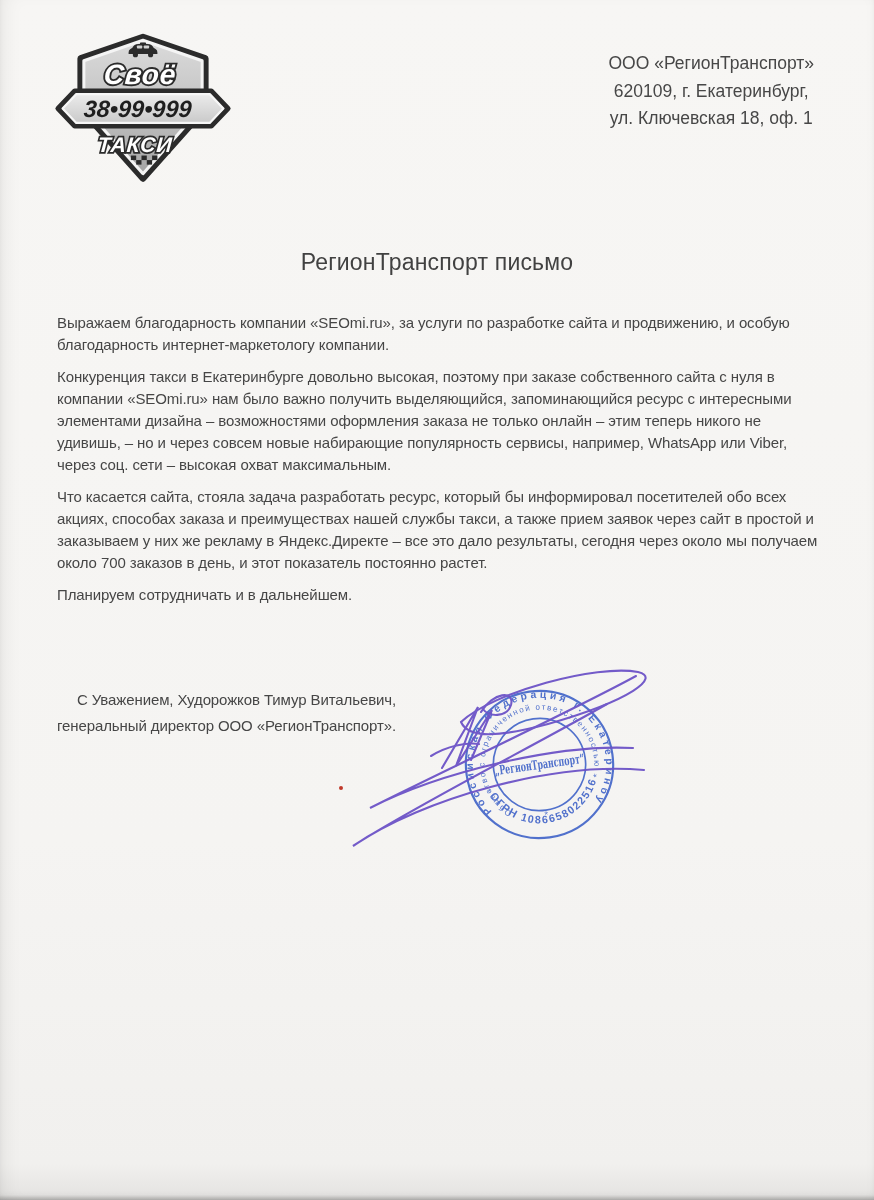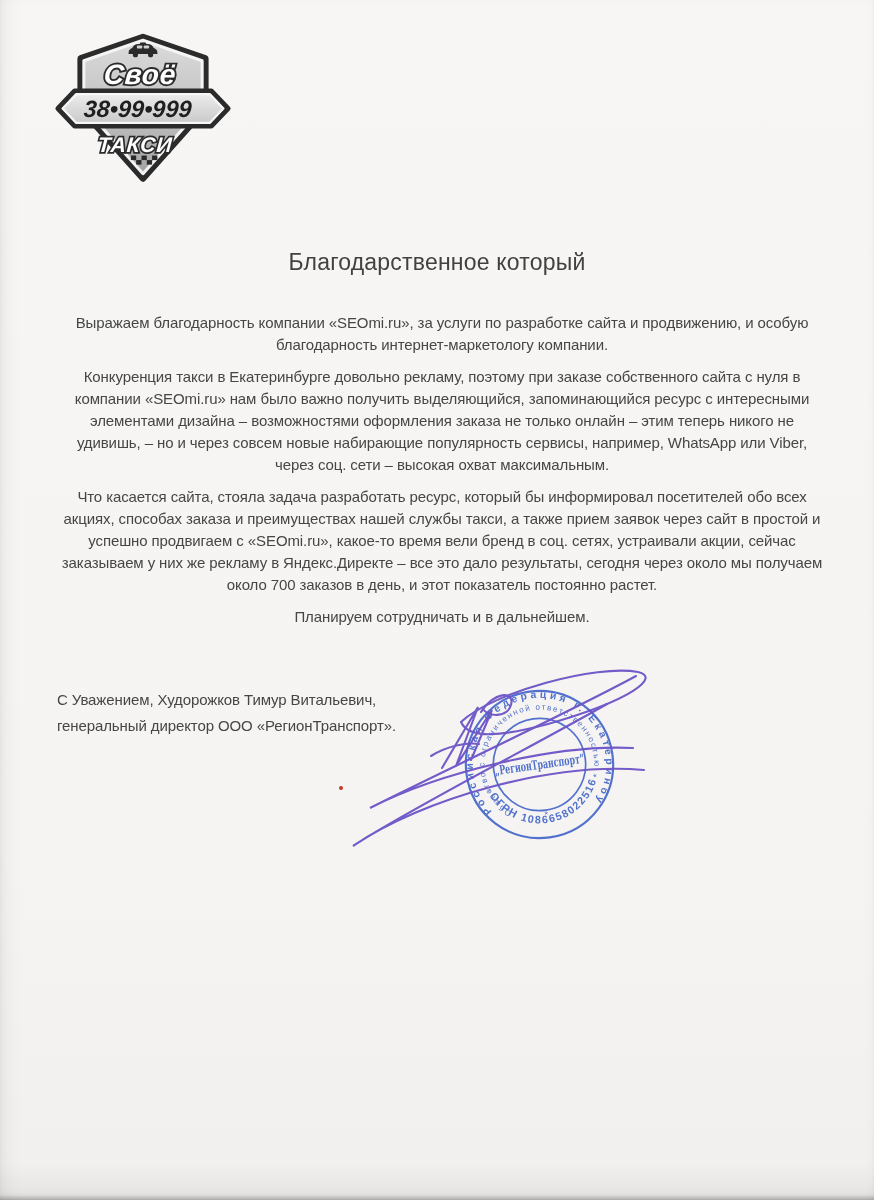--- a/index.html
+++ b/index.html
@@ -23,25 +23,25 @@
   
   .title{
     position:absolute;top:249px;left:0;width:100%;
     text-align:center;font-size:23px;color:#414141;letter-spacing:.2px;
   }
   
   .body{
     position:absolute;left:57px;top:312px;width:770px;
     font-size:15px;line-height:22px;color:#464646;letter-spacing:-0.1px;
   }
-  .para{margin:0 0 10px 0;text-align:center;}
+  .para{margin:0 0 10px 0;}
   .line{white-space:nowrap;}
   .closing{
     position:absolute;left:57px;top:687px;
-    font-size:15px;line-height:26px;color:#464646;letter-spacing:-0.1px;
+    font-size:15px;line-height:26px;color:#464646;letter-spacing:-0.1px;text-align:right;
   }
   
   .stamp{
     position:absolute;left:461px;top:686px;width:157px;height:157px;
     transform:rotate(-8deg);opacity:.88;
   }
   .stamp text{fill:#3b5fc7;}
   .signature{position:absolute;left:345px;top:650px;width:320px;height:215px;}
   .red-dot{position:absolute;left:339px;top:786px;width:4px;height:4px;border-radius:50%;background:#c0392b;}
   .bottom-edge{position:absolute;left:0;bottom:0;width:100%;height:5px;background:linear-gradient(180deg,rgba(0,0,0,0),rgba(0,0,0,.16));}
@@ -90,39 +90,43 @@
 
     <g fill="#2b2b2b">
       <rect x="104" y="162" width="7" height="6"></rect>
       <rect x="118" y="162" width="7" height="6"></rect>
       <rect x="132" y="162" width="7" height="6"></rect>
       <rect x="111" y="168" width="7" height="6"></rect>
       <rect x="125" y="168" width="7" height="6"></rect>
     </g>
   </svg>
 
+  <div class="address">
+    <div>ООО «РегионТранспорт»</div>
+    <div>620109, г. Екатеринбург,</div>
+    <div>ул. Ключевская 18, оф. 1</div>
+  </div>
 
-  <div class="title">Благодарственное который</div>
+  <div class="title">РегионТранспорт письмо</div>
 
   <div class="body">
     <div class="para">
       <div class="line">Выражаем благодарность компании «SEOmi.ru», за услуги по разработке сайта и продвижению, и особую</div>
       <div class="line">благодарность интернет-маркетологу компании.</div>
     </div>
     <div class="para">
-      <div class="line">Конкуренция такси в Екатеринбурге довольно рекламу, поэтому при заказе собственного сайта с нуля в</div>
+      <div class="line">Конкуренция такси в Екатеринбурге довольно высокая, поэтому при заказе собственного сайта с нуля в</div>
       <div class="line">компании «SEOmi.ru» нам было важно получить выделяющийся, запоминающийся ресурс с интересными</div>
       <div class="line">элементами дизайна – возможностями оформления заказа не только онлайн – этим теперь никого не</div>
       <div class="line">удивишь, – но и через совсем новые набирающие популярность сервисы, например, WhatsApp или Viber,</div>
       <div class="line">через соц. сети – высокая охват максимальным.</div>
     </div>
     <div class="para">
       <div class="line">Что касается сайта, стояла задача разработать ресурс, который бы информировал посетителей обо всех</div>
       <div class="line">акциях, способах заказа и преимуществах нашей службы такси, а также прием заявок через сайт в простой и</div>
-      <div class="line">успешно продвигаем с «SEOmi.ru», какое-то время вели бренд в соц. сетях, устраивали акции, сейчас</div>
       <div class="line">заказываем у них же рекламу в Яндекс.Директе – все это дало результаты, сегодня через около мы получаем</div>
       <div class="line">около 700 заказов в день, и этот показатель постоянно растет.</div>
     </div>
     <div class="para">
       <div class="line">Планируем сотрудничать и в дальнейшем.</div>
     </div>
   </div>
 
   <div class="closing">
     <div class="line">С Уважением, Худорожков Тимур Витальевич,</div>

